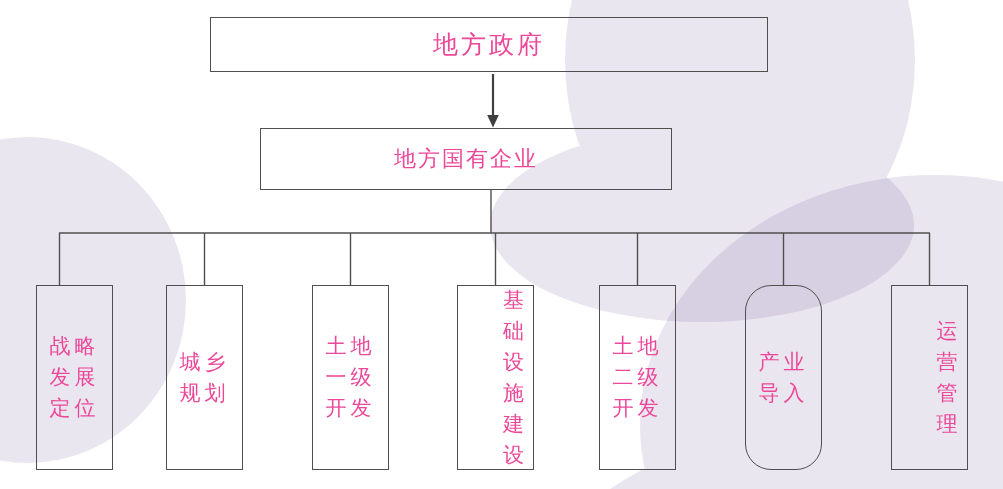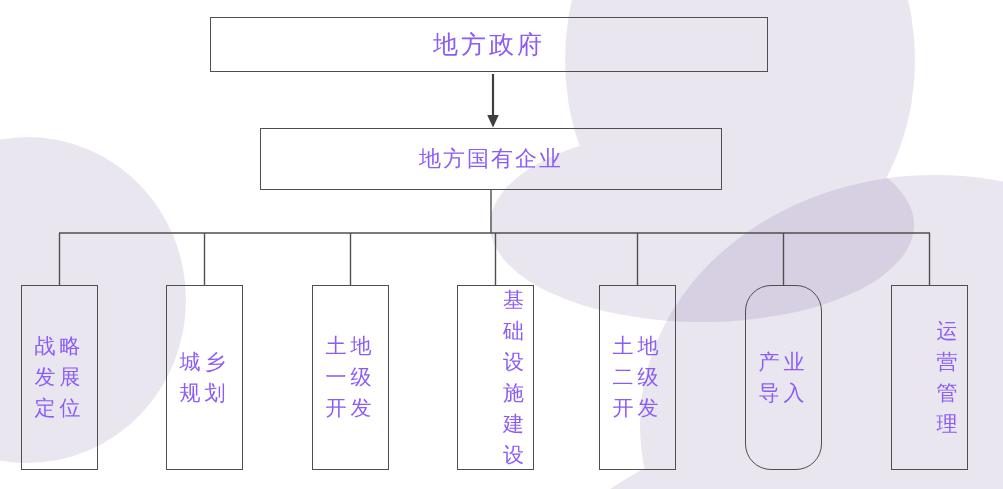--- a/index.html
+++ b/index.html
@@ -21,36 +21,36 @@
   .node {
     position: absolute;
     z-index: 2;
     box-sizing: border-box;
     border: 1.5px solid #4f4f4f;
     background: transparent;
     display: flex;
     align-items: center;
     justify-content: center;
     text-align: center;
-    color: #8b5cf6;
+    color: #ec4899;
   }
   .node-root {
     left: 210px; top: 17px; width: 558px; height: 55px;
     font-size: 25px; letter-spacing: 3px;
   }
   .node-mid {
-    left: 260px; top: 128px; width: 462px; height: 62px;
+    left: 260px; top: 128px; width: 412px; height: 62px;
     font-size: 22px; letter-spacing: 2px;
   }
   .node-child {
     top: 285px; width: 77px; height: 185px;
     font-size: 21px; line-height: 31px; letter-spacing: 4px;
   }
   .node-child .lbl { white-space: pre-line; }
-  .c0 { left: 21px; }
+  .c0 { left: 36px; }
   .c1 { left: 166px; }
   .c2 { left: 312px; }
   .c3 { left: 457px; padding-left: 40px; }
   .c4 { left: 599px; }
   .c5 { left: 745px; border-radius: 26px; }
   .c6 { left: 891px; padding-left: 39px; }
 </style>
 </head>
 <body>
 

